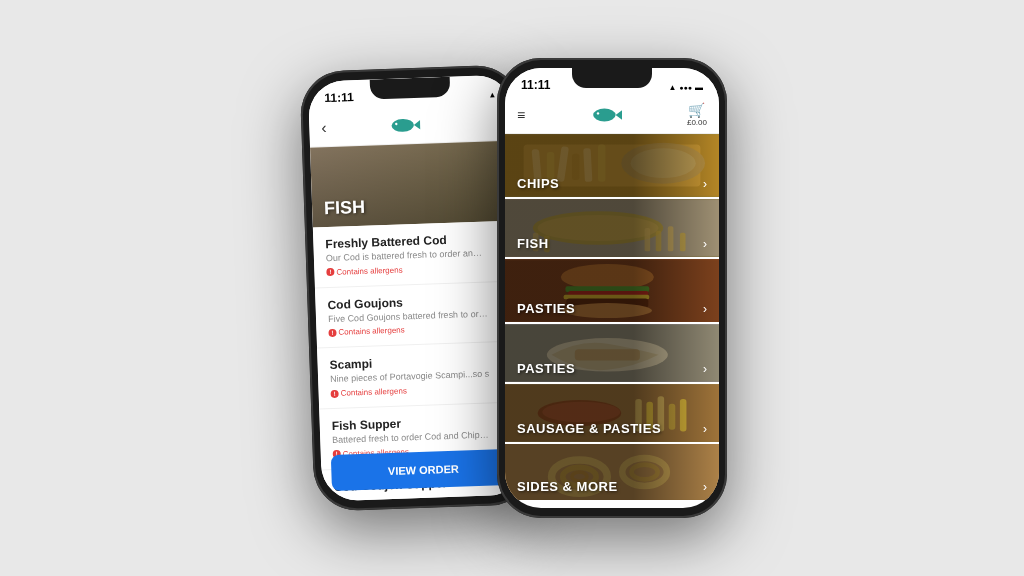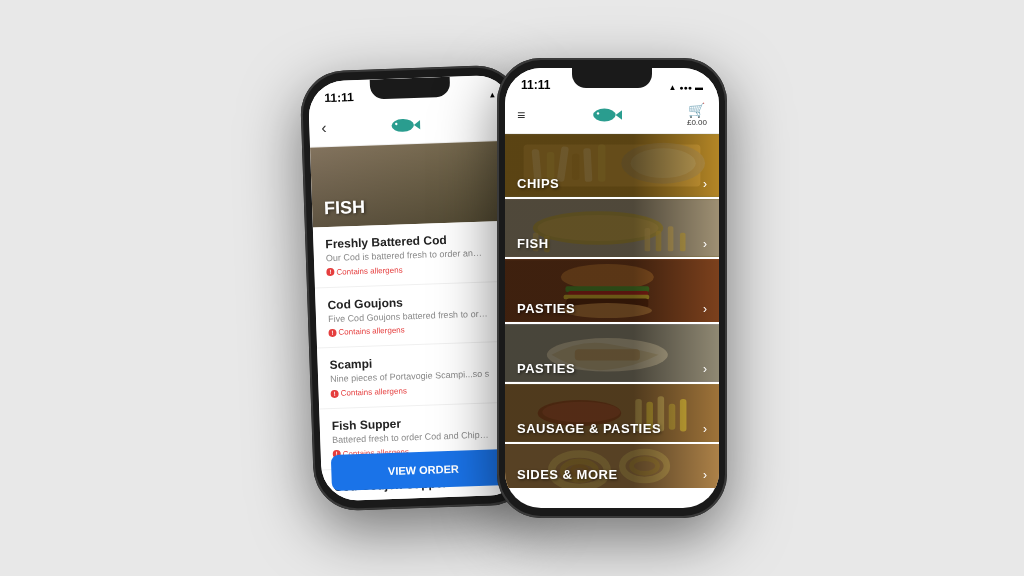--- a/index.html
+++ b/index.html
@@ -468,21 +468,21 @@
               <rect x="188" y="15" width="7" height="35" rx="3" fill="#f0c840"></rect>
             </svg>
           </div>
           <div class="category-overlay"></div>
           <div class="category-label-row">
             <span class="category-label">SAUSAGE &amp; PASTIES</span>
             <span class="chevron-right">›</span>
           </div>
         </div>
 
-        <div class="category-row" style="height:44px; border-bottom: none;">
+        <div class="category-row" style="height:56px; border-bottom: none;">
           <div class="category-bg sides-bg food-visual">
             <svg viewBox="0 0 230 60" width="230" height="60">
               <rect width="230" height="60" fill="#c09050"></rect>
 
               <ellipse cx="80" cy="35" rx="30" ry="18" fill="none" stroke="#e8c060" stroke-width="8" opacity="0.9"></ellipse>
               <ellipse cx="80" cy="35" rx="18" ry="10" fill="none" stroke="#d4a840" stroke-width="6" opacity="0.8"></ellipse>
               <ellipse cx="80" cy="35" rx="8" ry="5" fill="none" stroke="#c89030" stroke-width="4" opacity="0.7"></ellipse>
 
               <ellipse cx="150" cy="30" rx="24" ry="15" fill="none" stroke="#e8c060" stroke-width="7" opacity="0.8"></ellipse>
               <ellipse cx="150" cy="30" rx="14" ry="8" fill="none" stroke="#d4a840" stroke-width="5" opacity="0.7"></ellipse>

